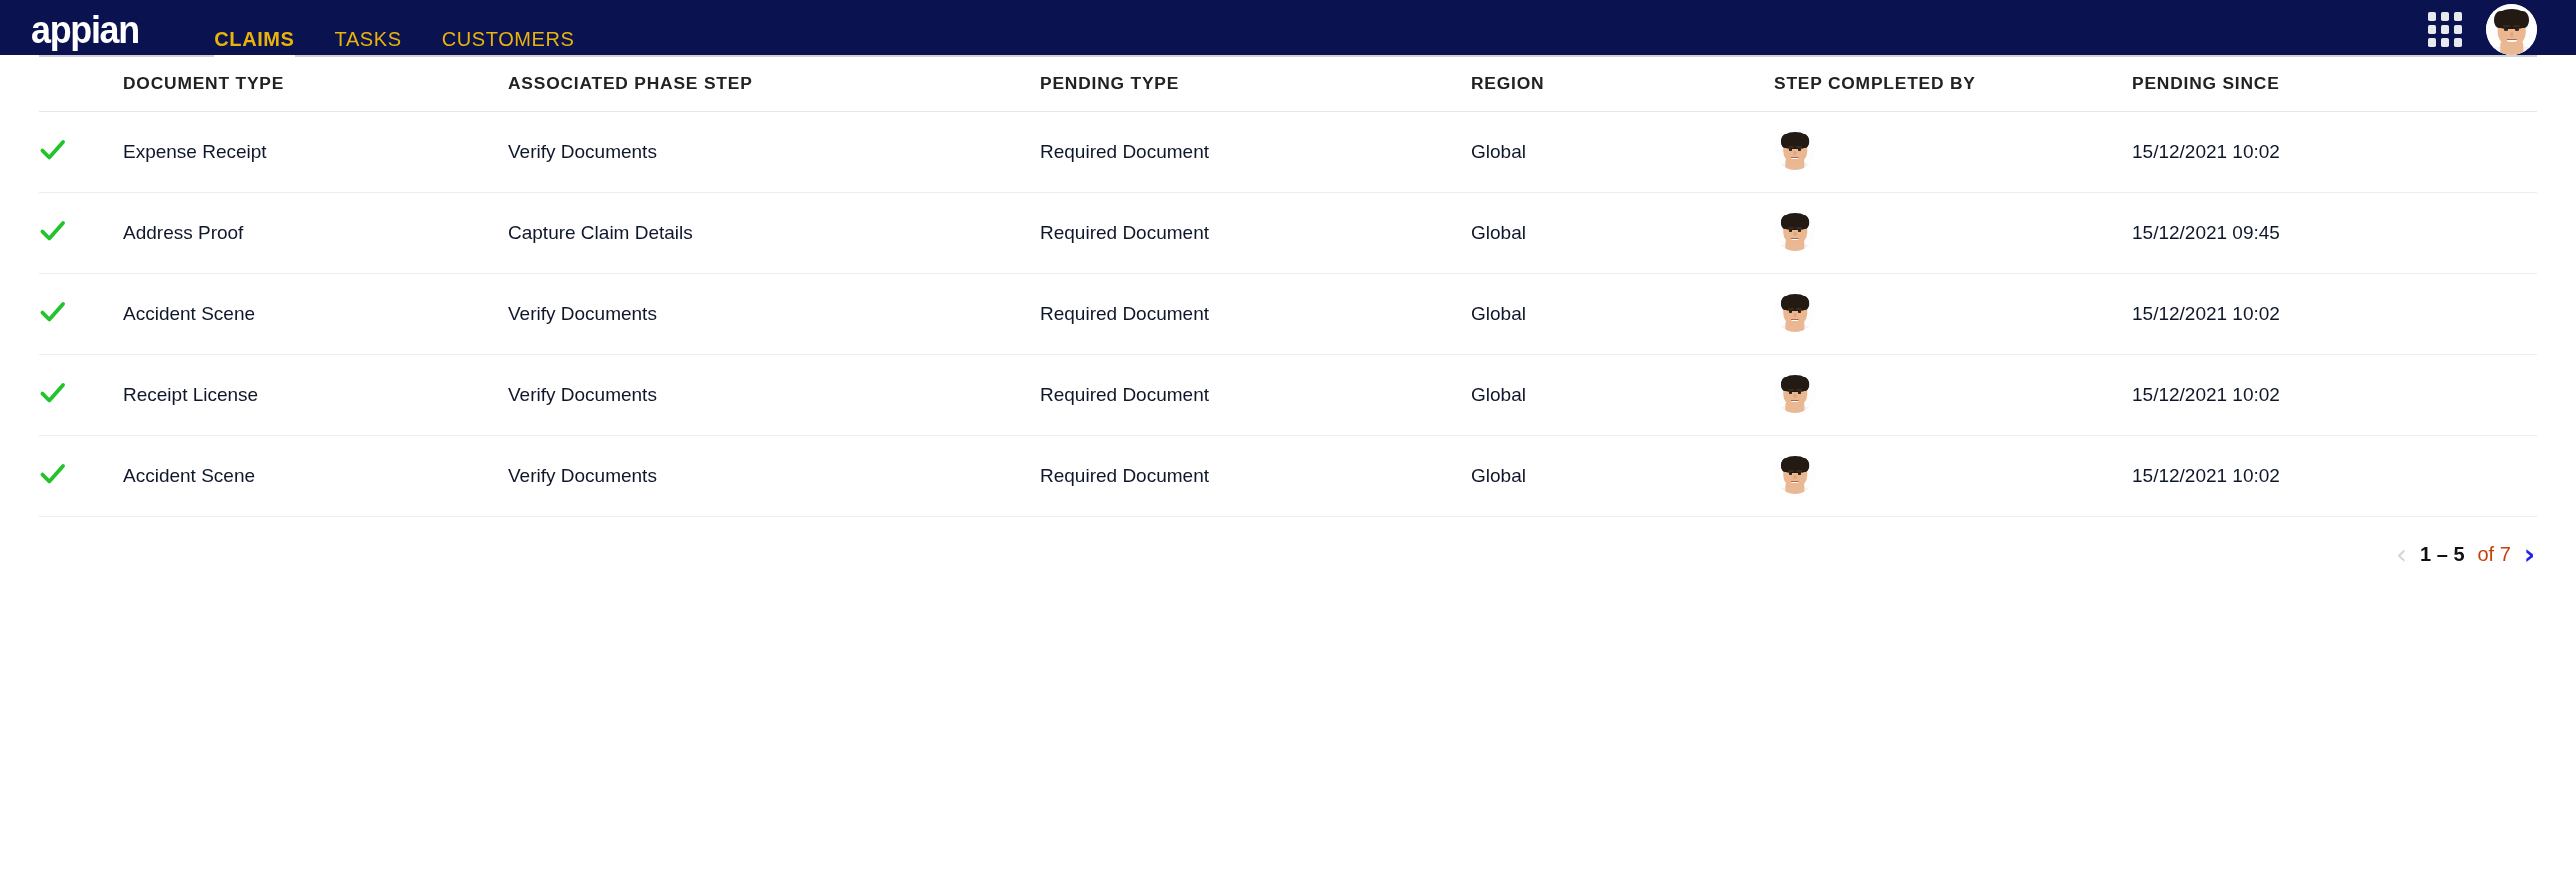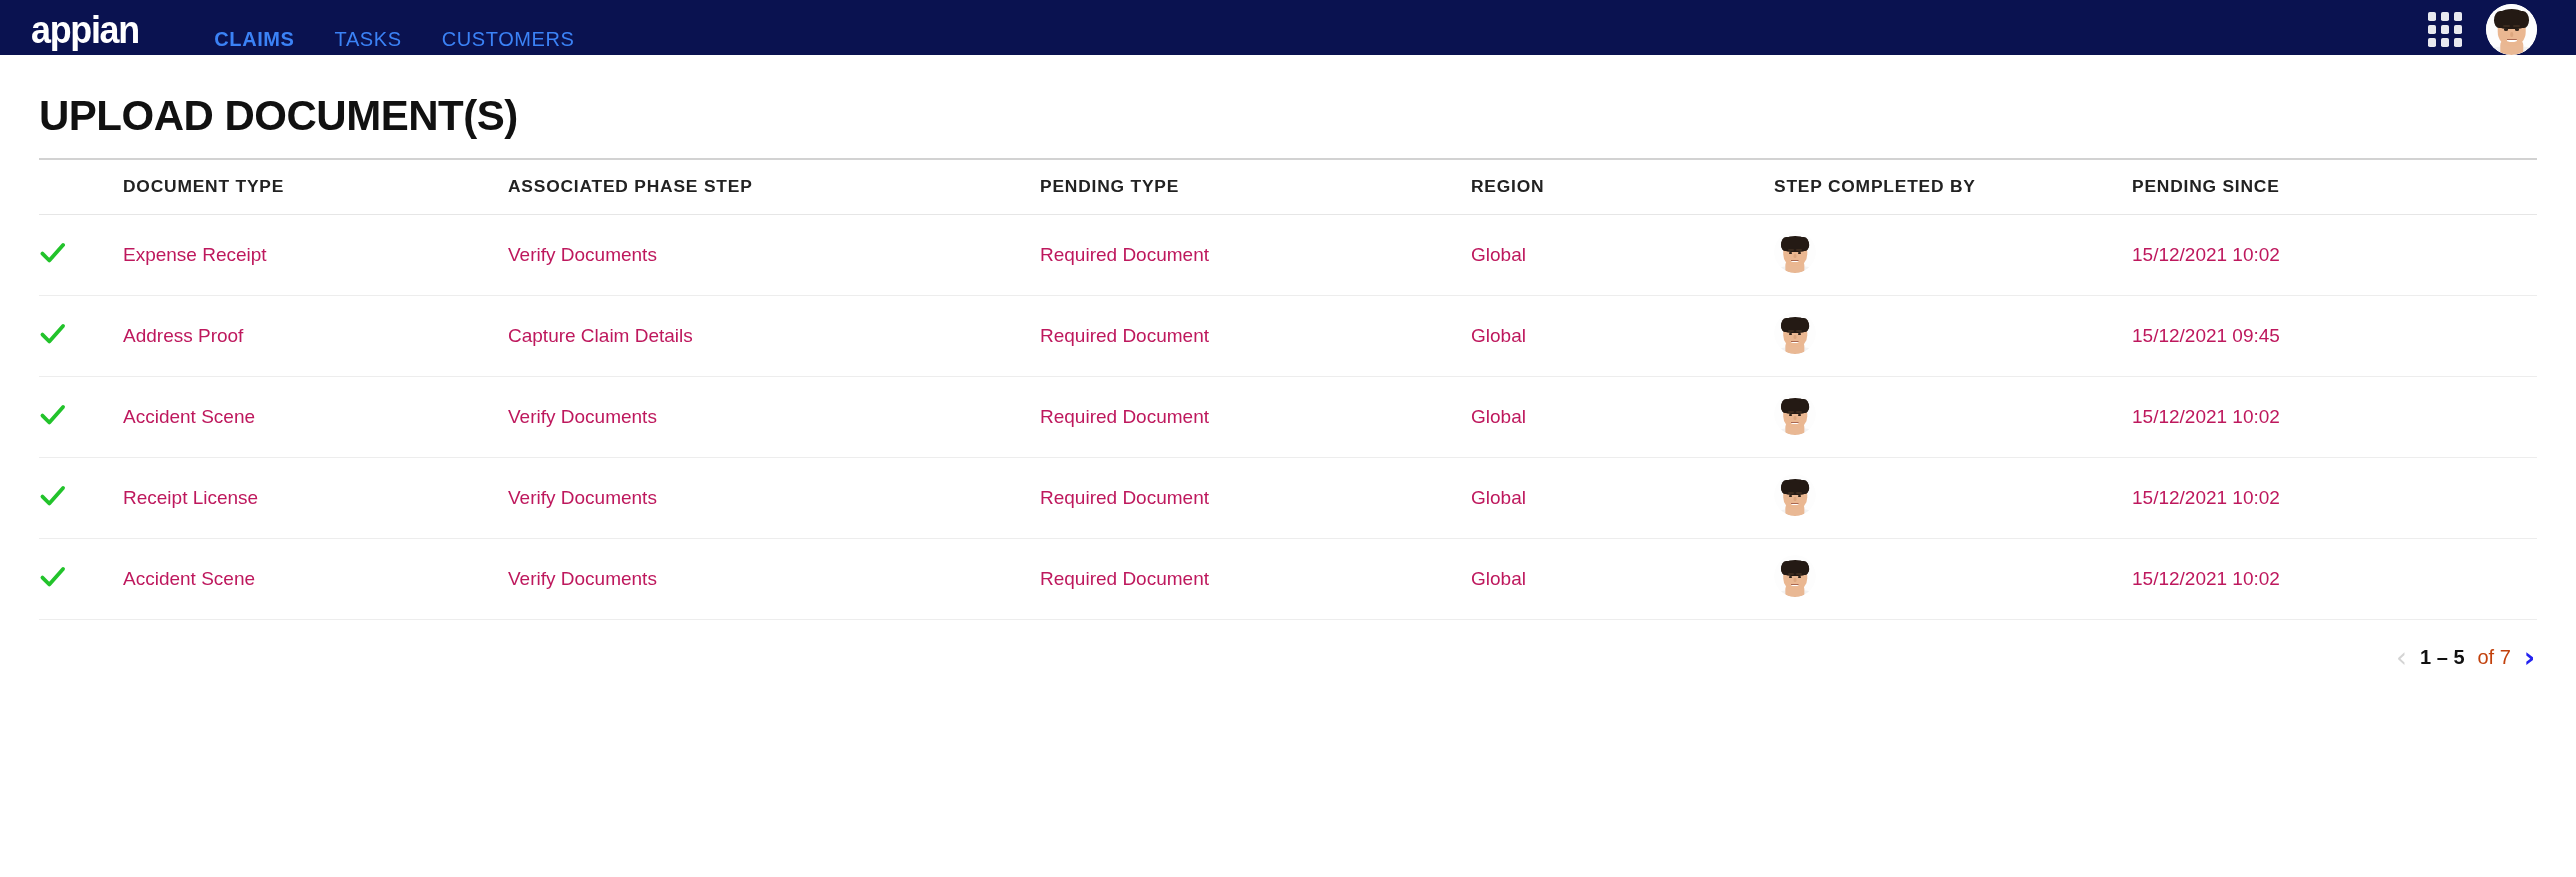--- a/index.html
+++ b/index.html
@@ -27,21 +27,21 @@
     letter-spacing: -1.4px;
     line-height: 1;
     font-family: "Liberation Sans", sans-serif;
     transform: scaleX(0.92);
     transform-origin: left center;
     margin-right: 66px;
     user-select: none;
   }
   .navitems { display: flex; align-items: center; gap: 40px; height: 55px; }
   .navitem {
-    color: #3b82f6;
+    color: #eab308;
     font-size: 20px;
     letter-spacing: 0.6px;
     line-height: 55px;
     position: relative;
     cursor: pointer;
     white-space: nowrap;
     margin-top: 20px;
   }
   .navitem.active { font-weight: 700; }
   .navitem.active::after {
@@ -119,21 +119,21 @@
     color: #222222;
     letter-spacing: 0.8px;
     padding: 16.5px 0 16.5px 0;
     border-bottom: 0.9px solid #e6e6e6;
     vertical-align: middle;
     white-space: nowrap;
     margin-left: 34px;
   }
   table.grid td {
     font-size: 19px;
-    color: #be185d;
+    color: #0f172a;
     padding: 0;
     height: 81px;
     border-bottom: 0.9px solid #ededed;
     vertical-align: middle;
     white-space: nowrap;
   }
   .col-check  { width: 84px; }
   .col-doc    { width: 385px; }
   .col-phase  { width: 532px; }
   .col-ptype  { width: 431px; }
@@ -216,21 +216,20 @@
           <div class="eye-r"></div>
         <div class="nose"></div>
           <div class="mouth"></div>
       </div>
     </div>
   </div>
 </div>
 
 <div class="page">
 
-  <div class="page-title">UPLOAD DOCUMENT(S)</div>
   <div class="rule"></div>
 
   <div class="rule"></div>
 
   <table class="grid">
     <colgroup>
       <col class="col-check">
         <col class="col-doc">
         <col class="col-phase">
         <col class="col-ptype">

